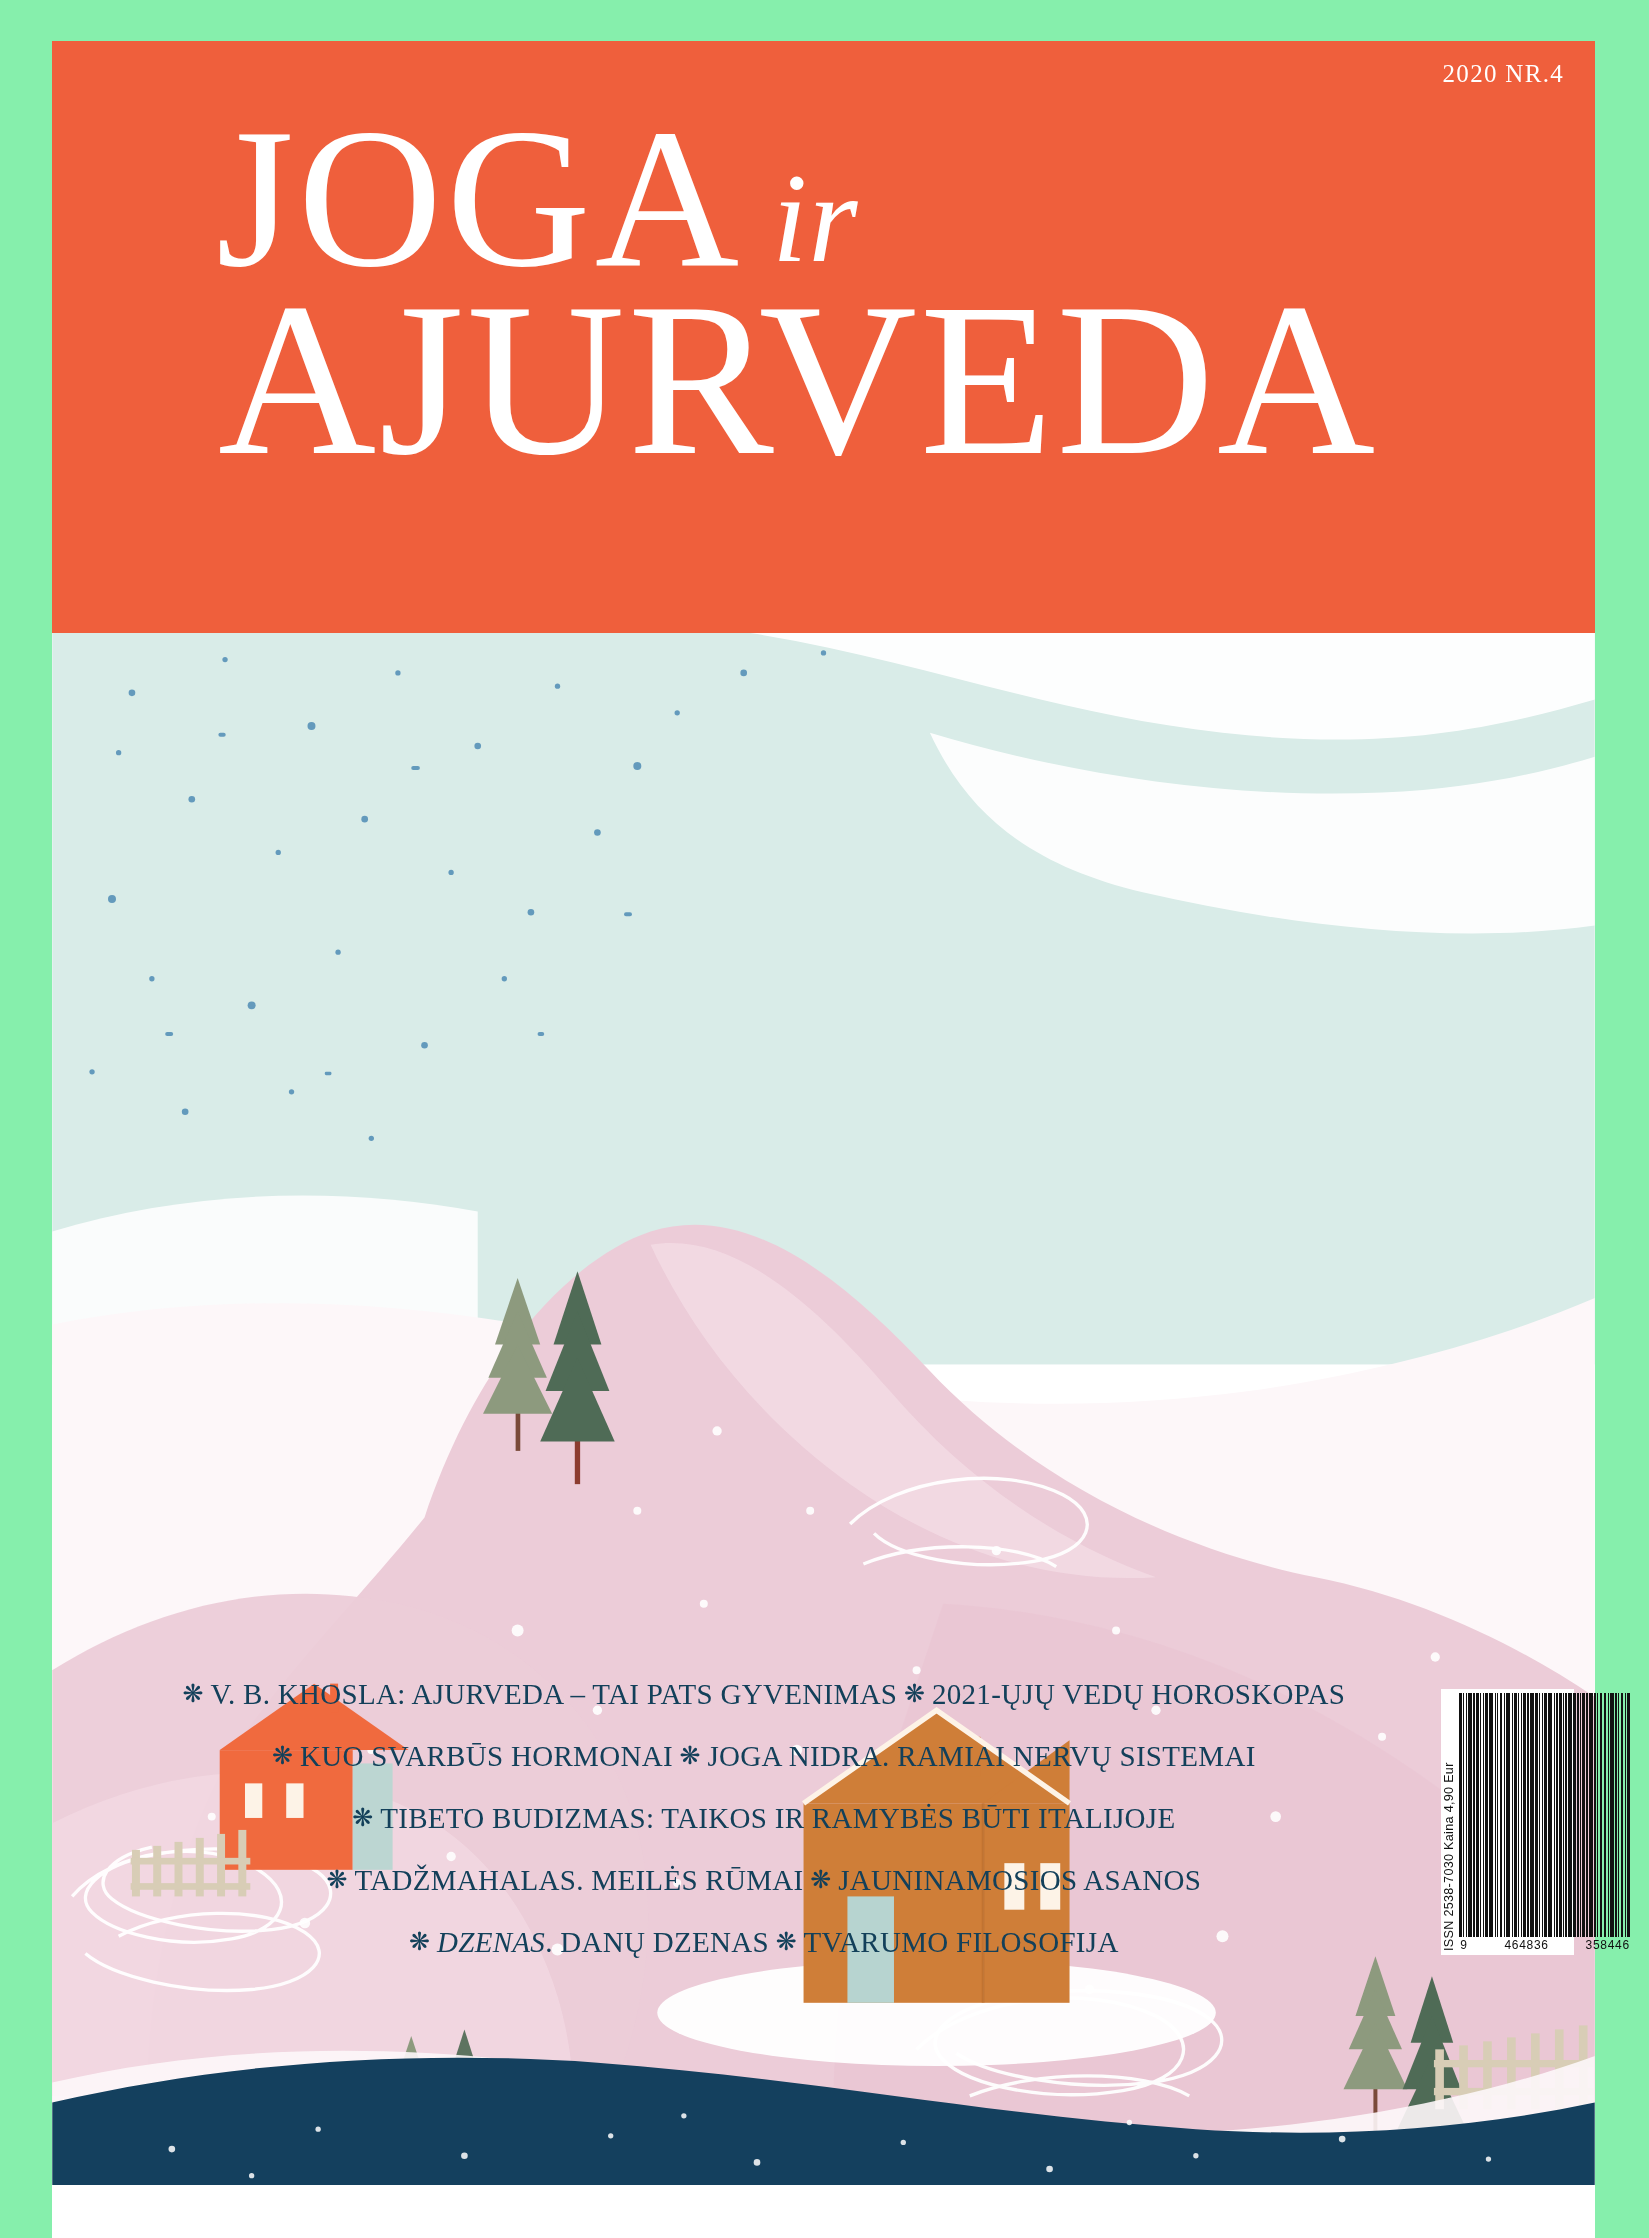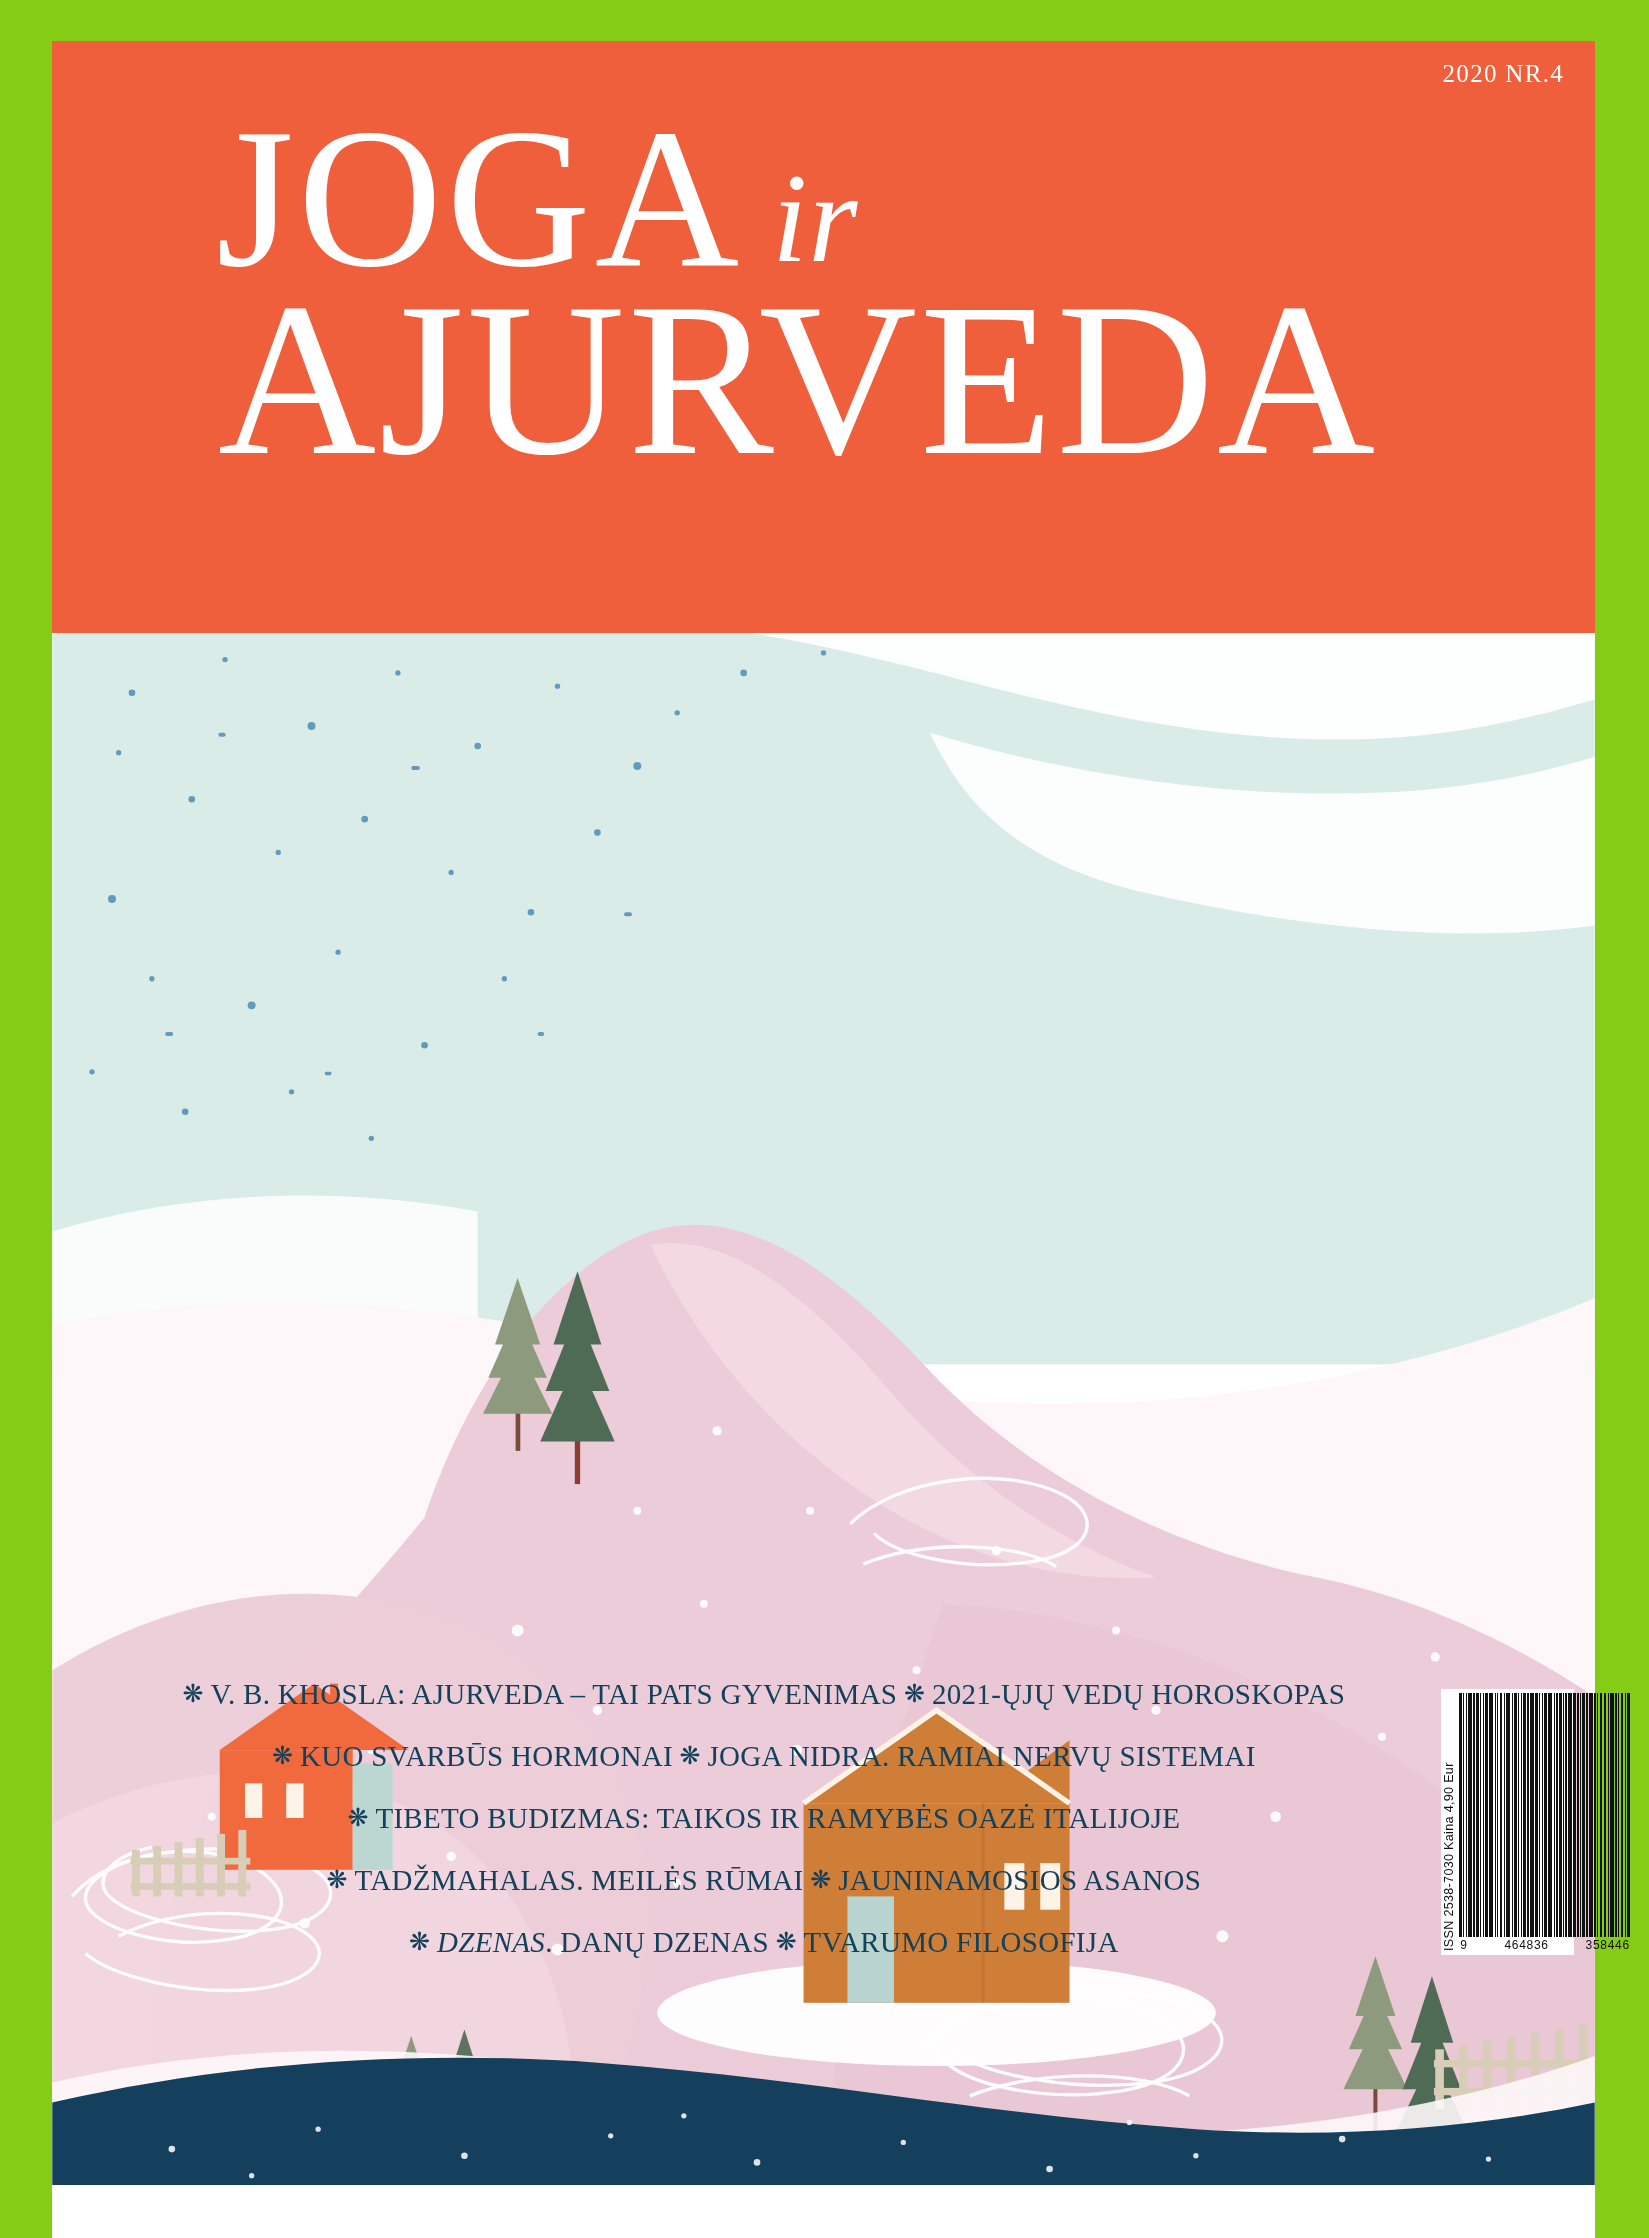--- a/index.html
+++ b/index.html
@@ -8,21 +8,21 @@
     background: #ffffff;
   }
   body {
     font-family: "Liberation Sans", sans-serif;
   }
   #cover {
     position: relative;
     width: 1649px;
     height: 2239px;
     overflow: hidden;
-    background: #84cc16;
+    background: #86efac;
   }
 
   
   .masthead {
     position: absolute;
     left: 52px;
     top: 41px;
     width: 1543px;
     height: 592px;
     background: var(--brand, #ef5f3c);
@@ -389,21 +389,21 @@
   </div>
 
   <div class="coverlines">
     <div class="coverline">
       <span class="cl-flower">❋</span><span>V. B. KHOSLA: AJURVEDA – TAI PATS GYVENIMAS</span><span class="cl-flower">❋</span><span>2021-ŲJŲ VEDŲ HOROSKOPAS</span>
     </div>
     <div class="coverline">
       <span class="cl-flower">❋</span><span>KUO SVARBŪS HORMONAI</span><span class="cl-flower">❋</span><span>JOGA NIDRA. RAMIAI NERVŲ SISTEMAI</span>
     </div>
     <div class="coverline">
-      <span class="cl-flower">❋</span><span>TIBETO BUDIZMAS: TAIKOS IR RAMYBĖS OAZĖ ITALIJOJE</span>
+      <span class="cl-flower">❋</span><span>TIBETO BUDIZMAS: TAIKOS IR RAMYBĖS BŪTI ITALIJOJE</span>
     </div>
     <div class="coverline">
       <span class="cl-flower">❋</span><span>TADŽMAHALAS. MEILĖS RŪMAI</span><span class="cl-flower">❋</span><span>JAUNINAMOSIOS ASANOS</span>
     </div>
     <div class="coverline">
       <span class="cl-flower">❋</span><span class="cl-italic">DZENAS</span><span>. DANŲ DZENAS</span><span class="cl-flower">❋</span><span>TVARUMO FILOSOFIJA</span>
     </div>
   </div>
 
   <div class="barcode-block">

